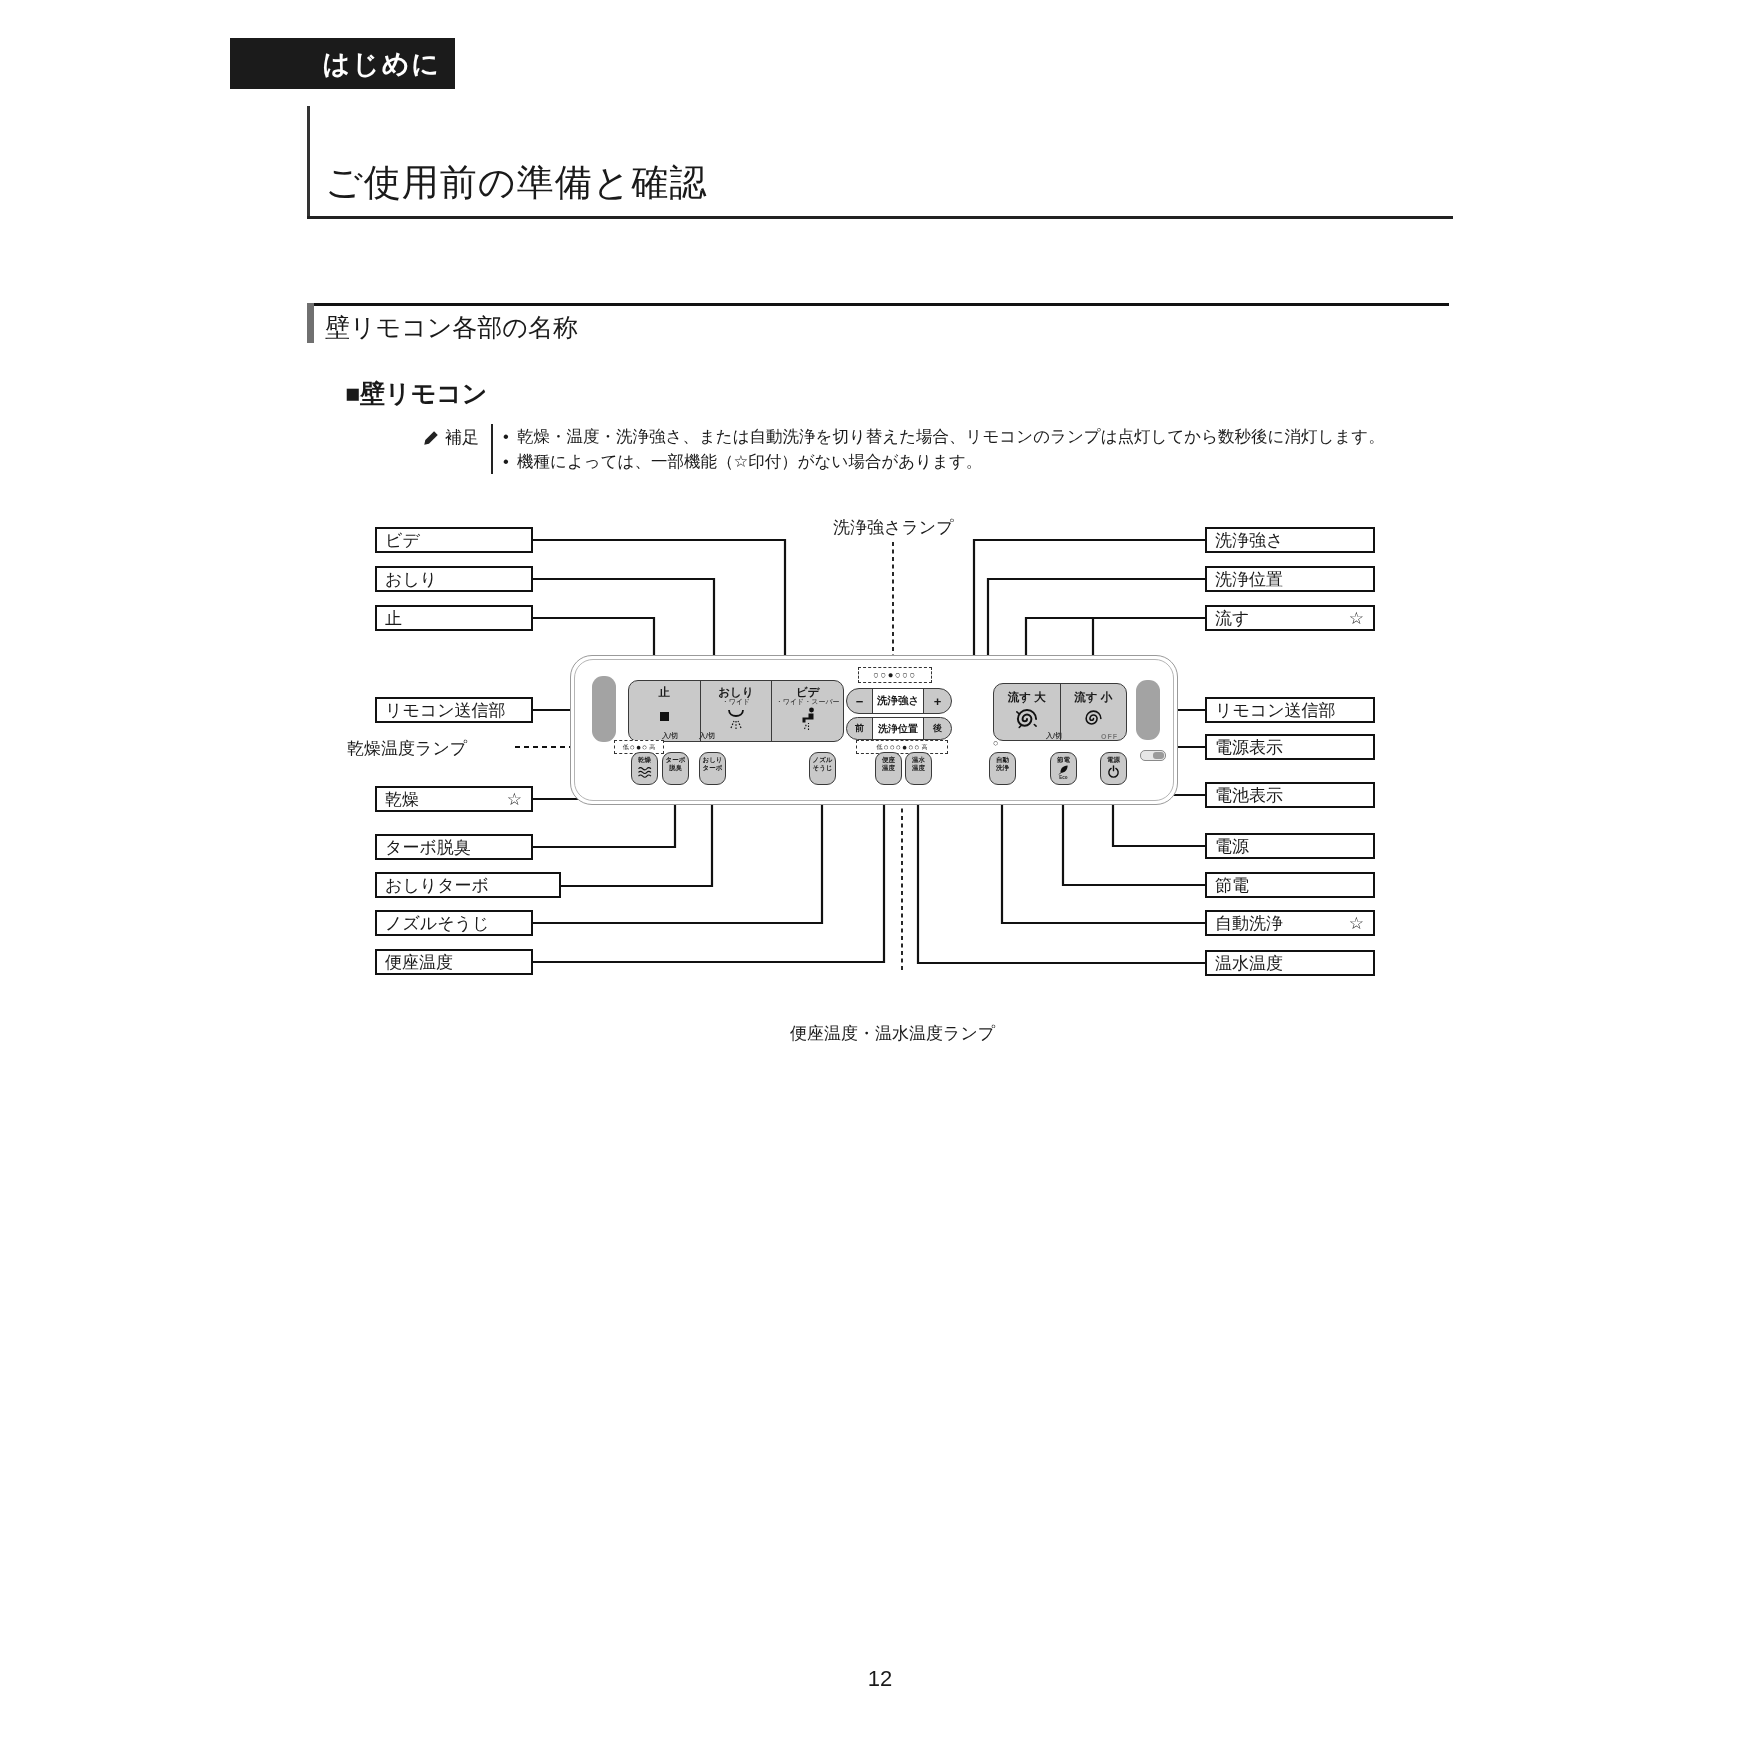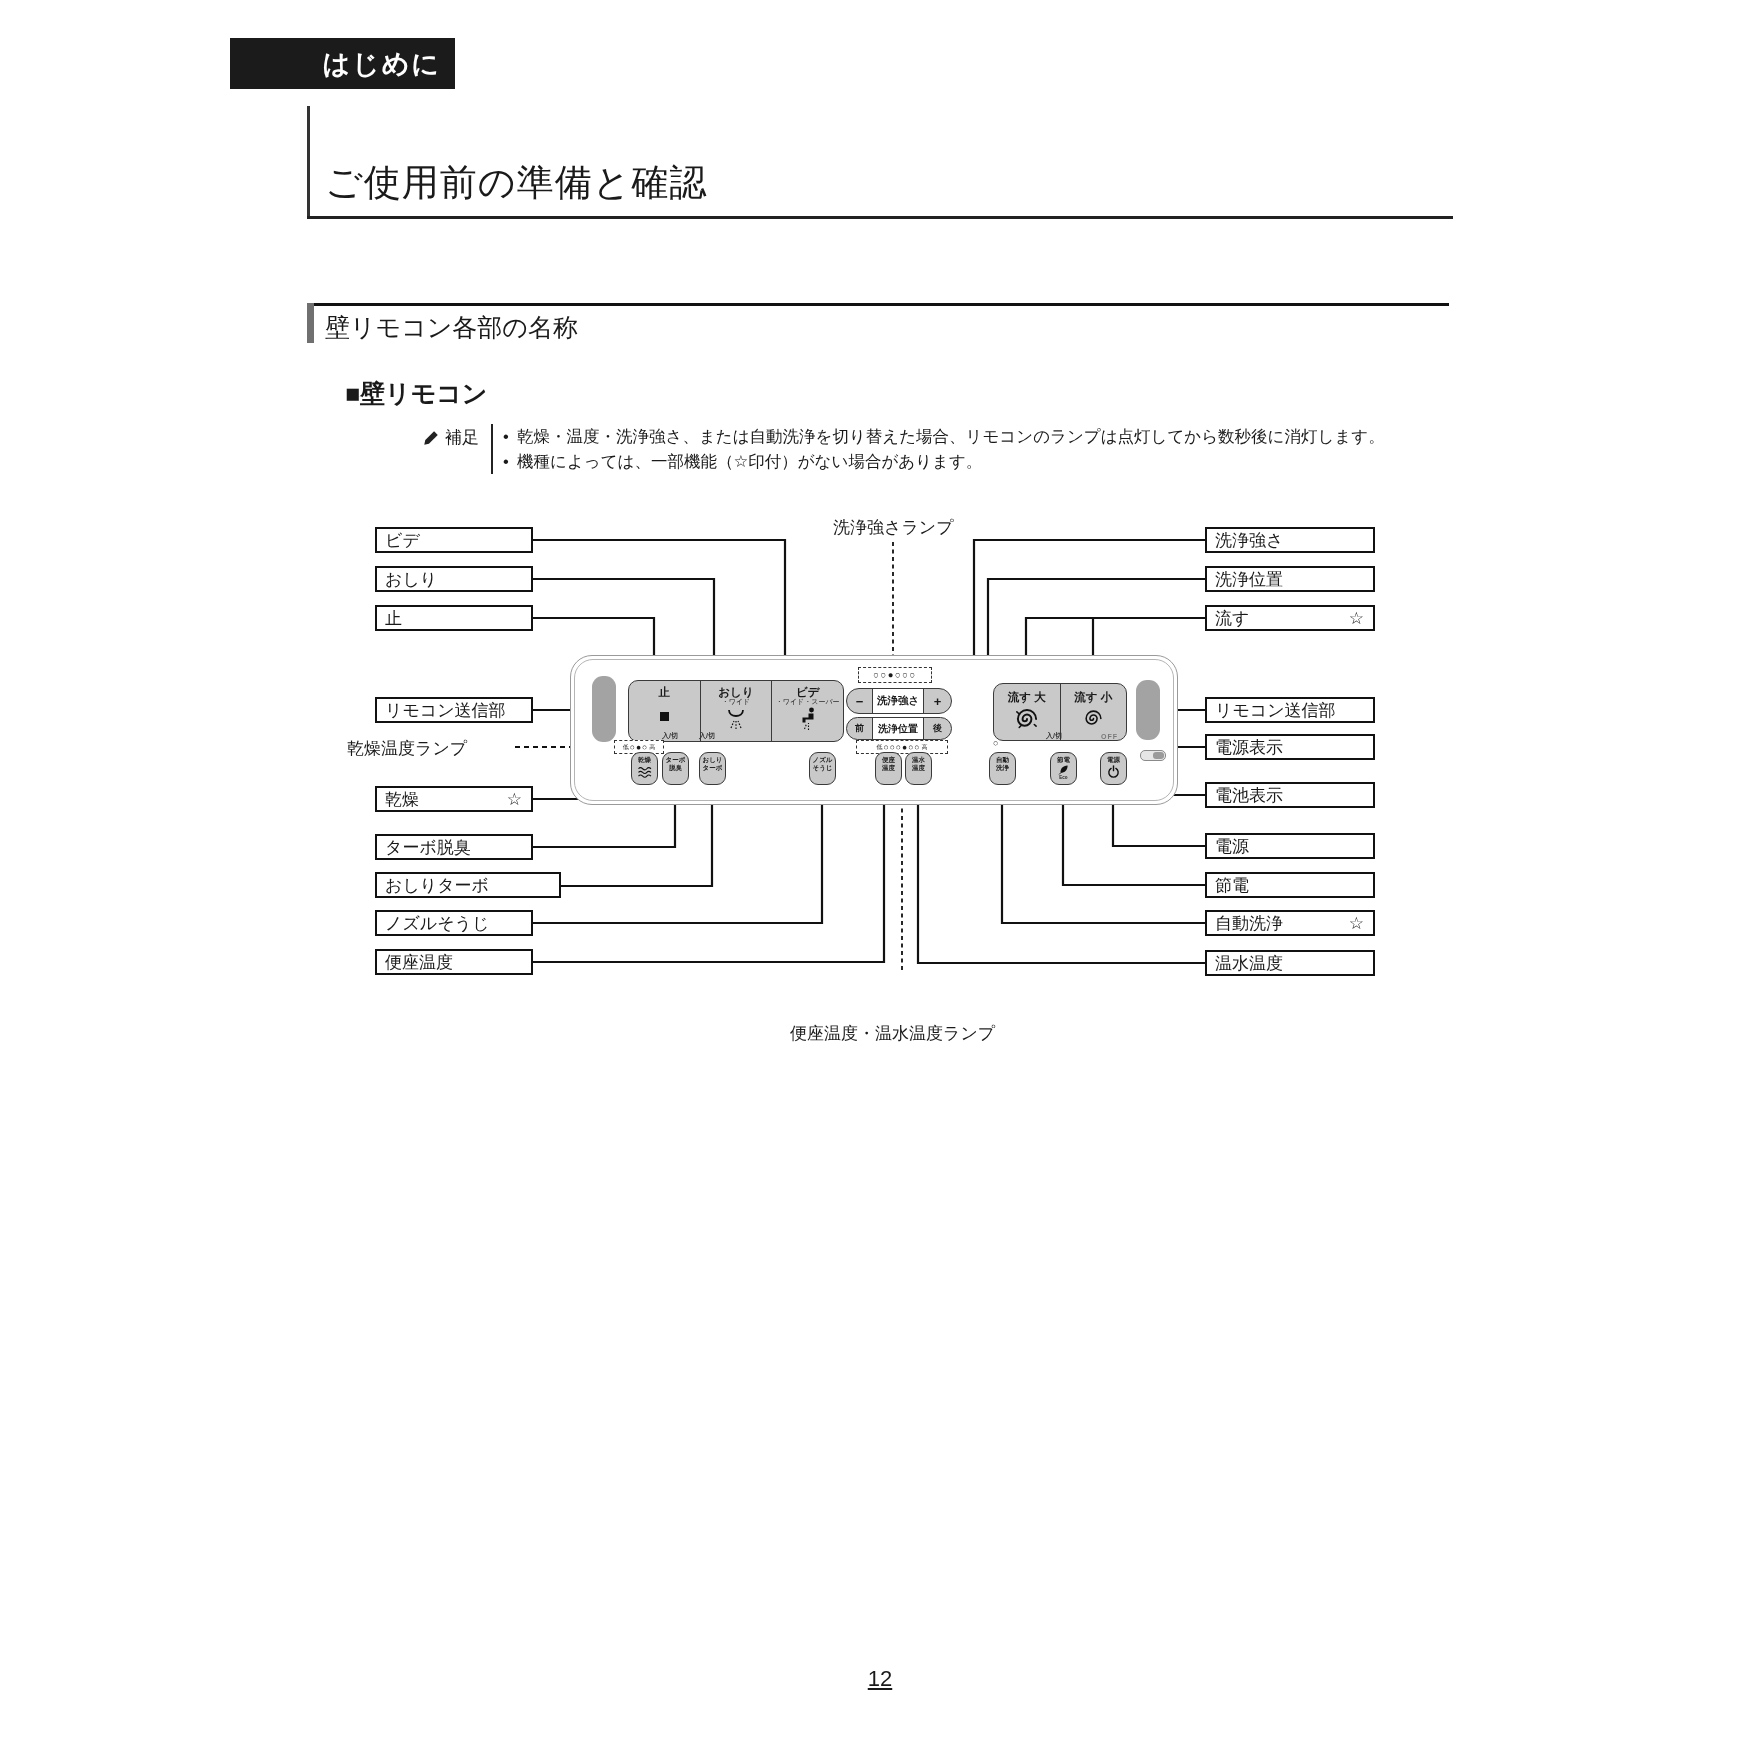--- a/index.html
+++ b/index.html
@@ -61,21 +61,21 @@
   .sbtn{position:absolute;width:27px;height:33px;box-sizing:border-box;border:1.3px solid #3a3a3a;
       border-radius:9px;background:#c9c9c9;display:flex;flex-direction:column;align-items:center;
       padding-top:3px;z-index:3;}
   .sbtn-t{font-size:6.5px;font-weight:bold;line-height:7.5px;white-space:nowrap;}
   .tiny{position:absolute;font-size:7px;font-weight:bold;color:#333;z-index:3;white-space:nowrap;}
   .tiny-off{color:#787878;}
   .battery{position:absolute;left:1140px;top:750px;width:26px;height:11px;border:1.3px solid #8a8a8a;
       border-radius:5px;background:#e6e6e6;z-index:3;box-sizing:border-box;overflow:hidden;}
   .battery-fill{position:absolute;right:1px;top:1px;bottom:1px;width:45%;background:#9a9a9a;border-radius:3px;}
   .diagram-label{position:absolute;font-size:17px;z-index:2;white-space:nowrap;}
-  .page-num{position:absolute;left:840px;top:1666px;width:80px;text-align:center;font-size:22px;z-index:2;text-decoration:underline;}
+  .page-num{position:absolute;left:840px;top:1666px;width:80px;text-align:center;font-size:22px;z-index:2;}
   svg{display:block;}
 </style>
 </head>
 <body>
 
 <div class="page">
 
   <div class="chapter-tab">
     <span>はじめに</span>
   </div>

